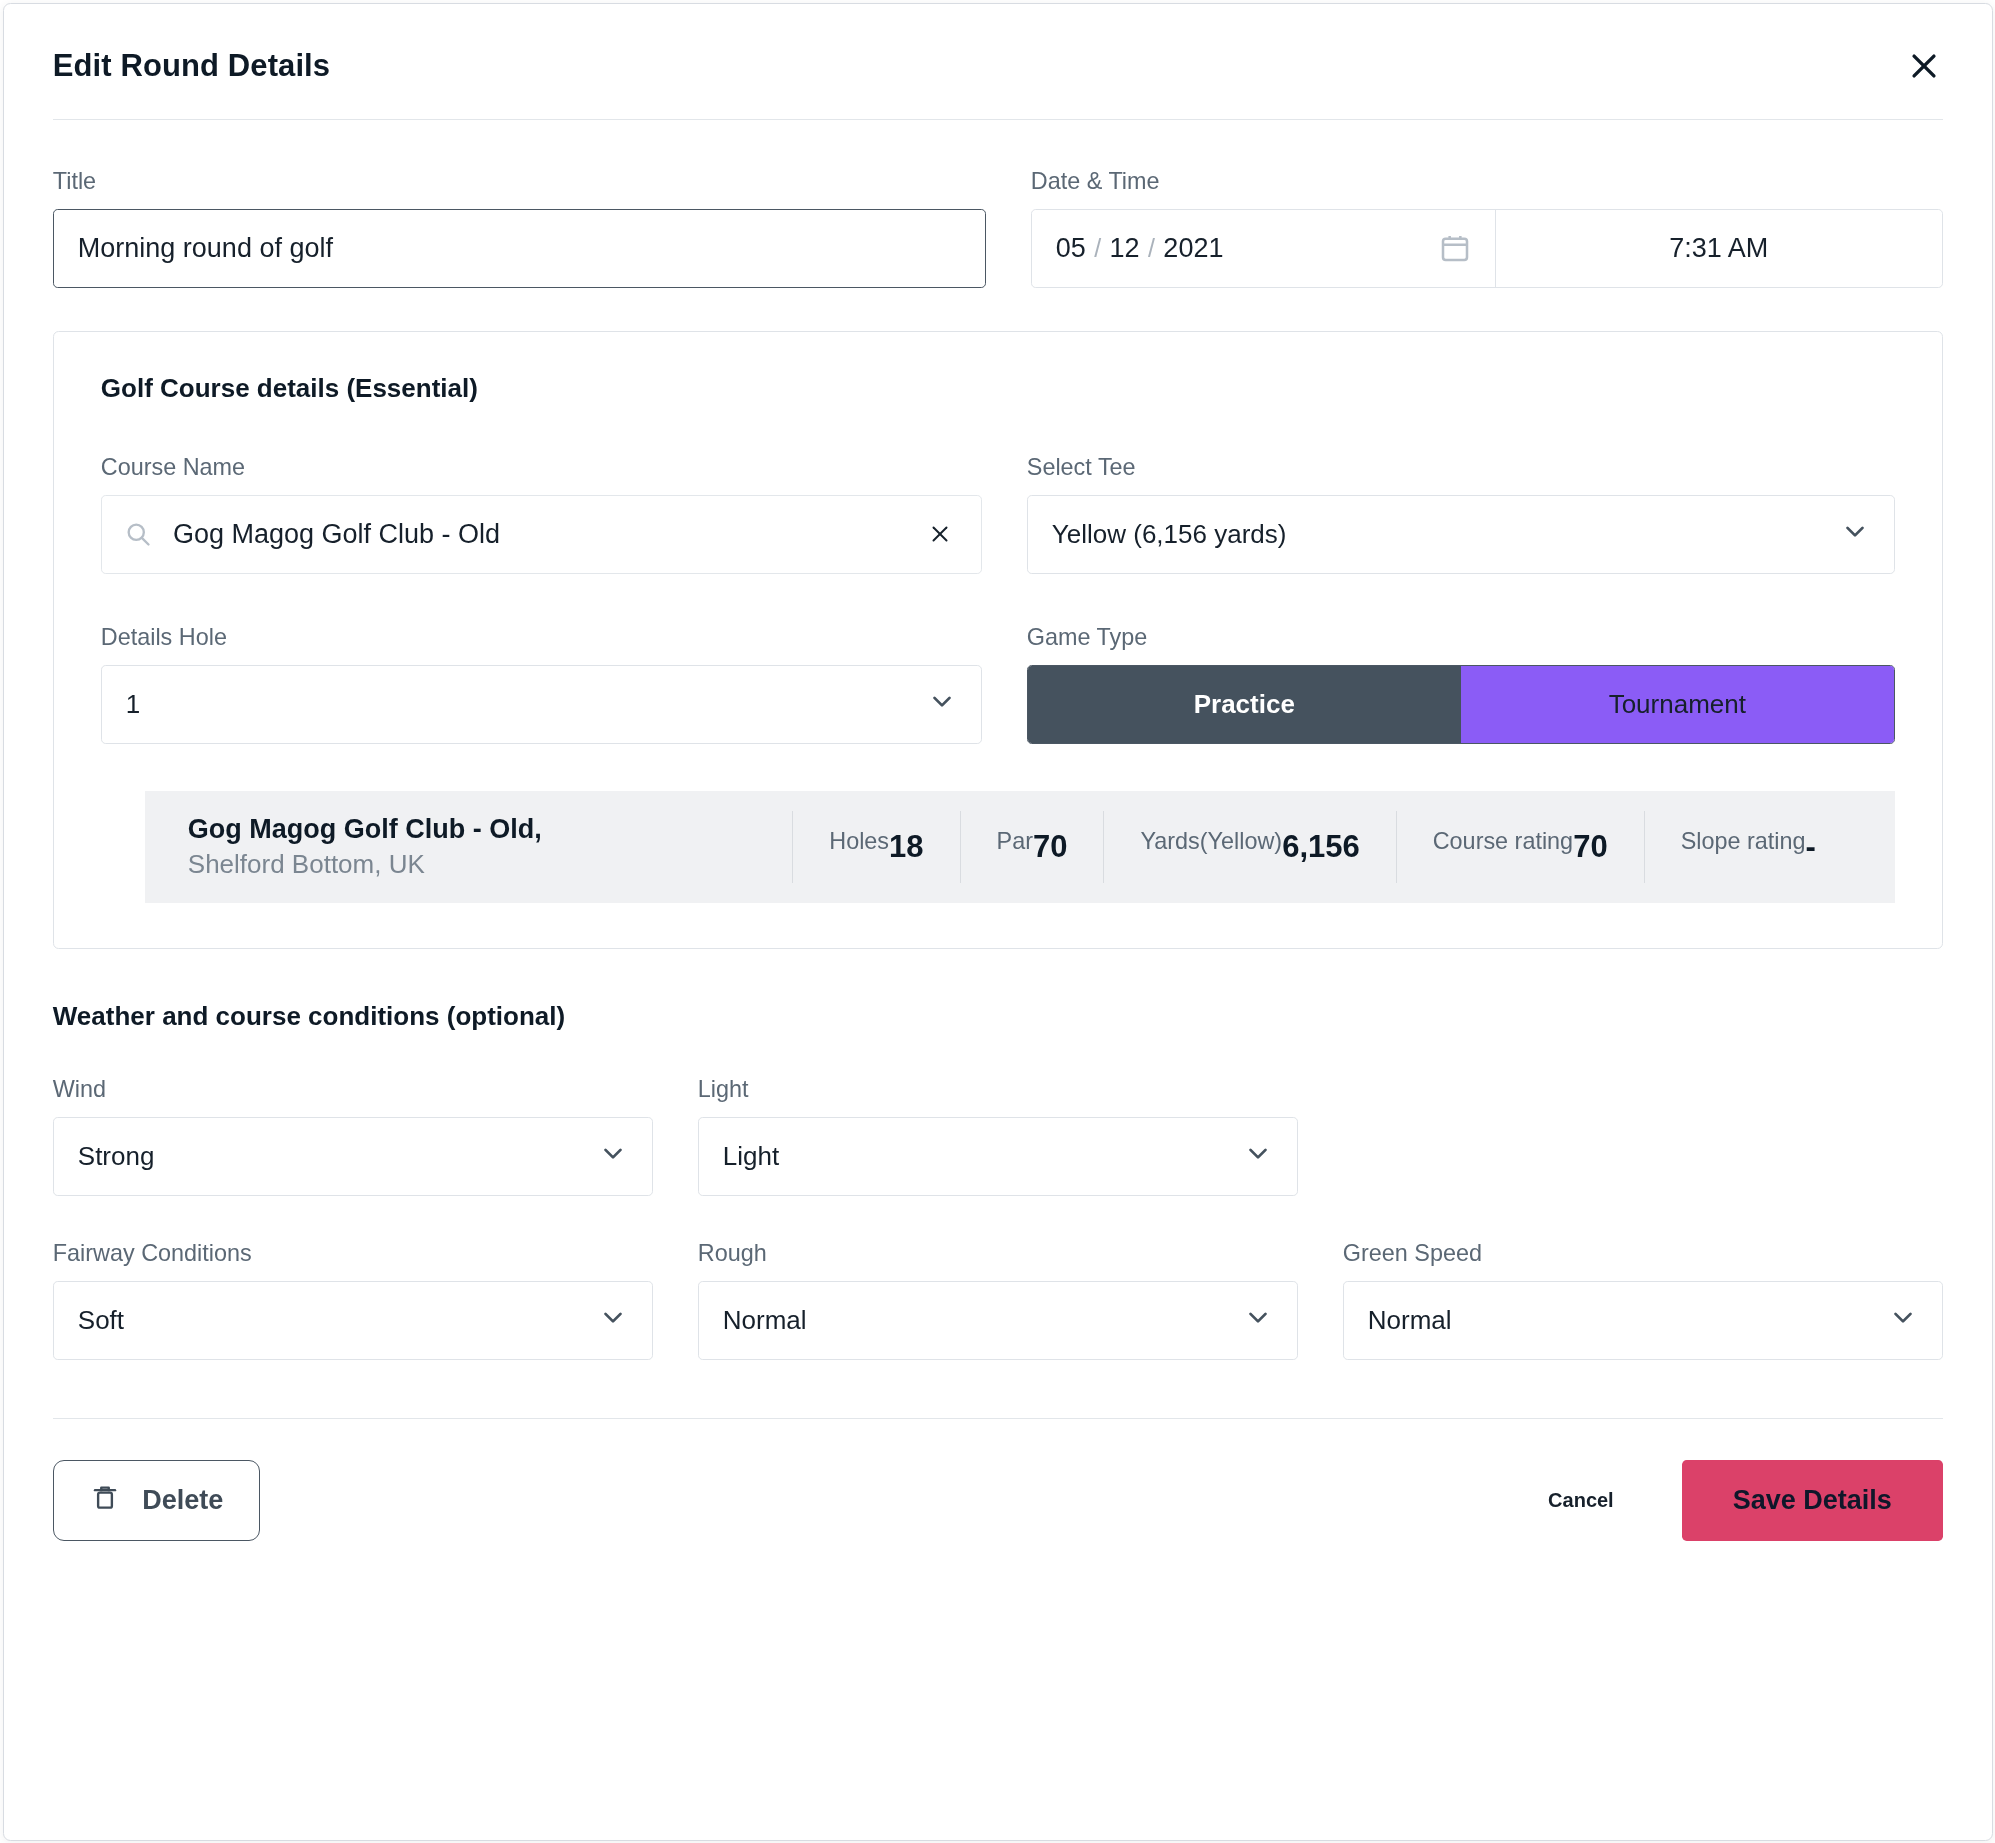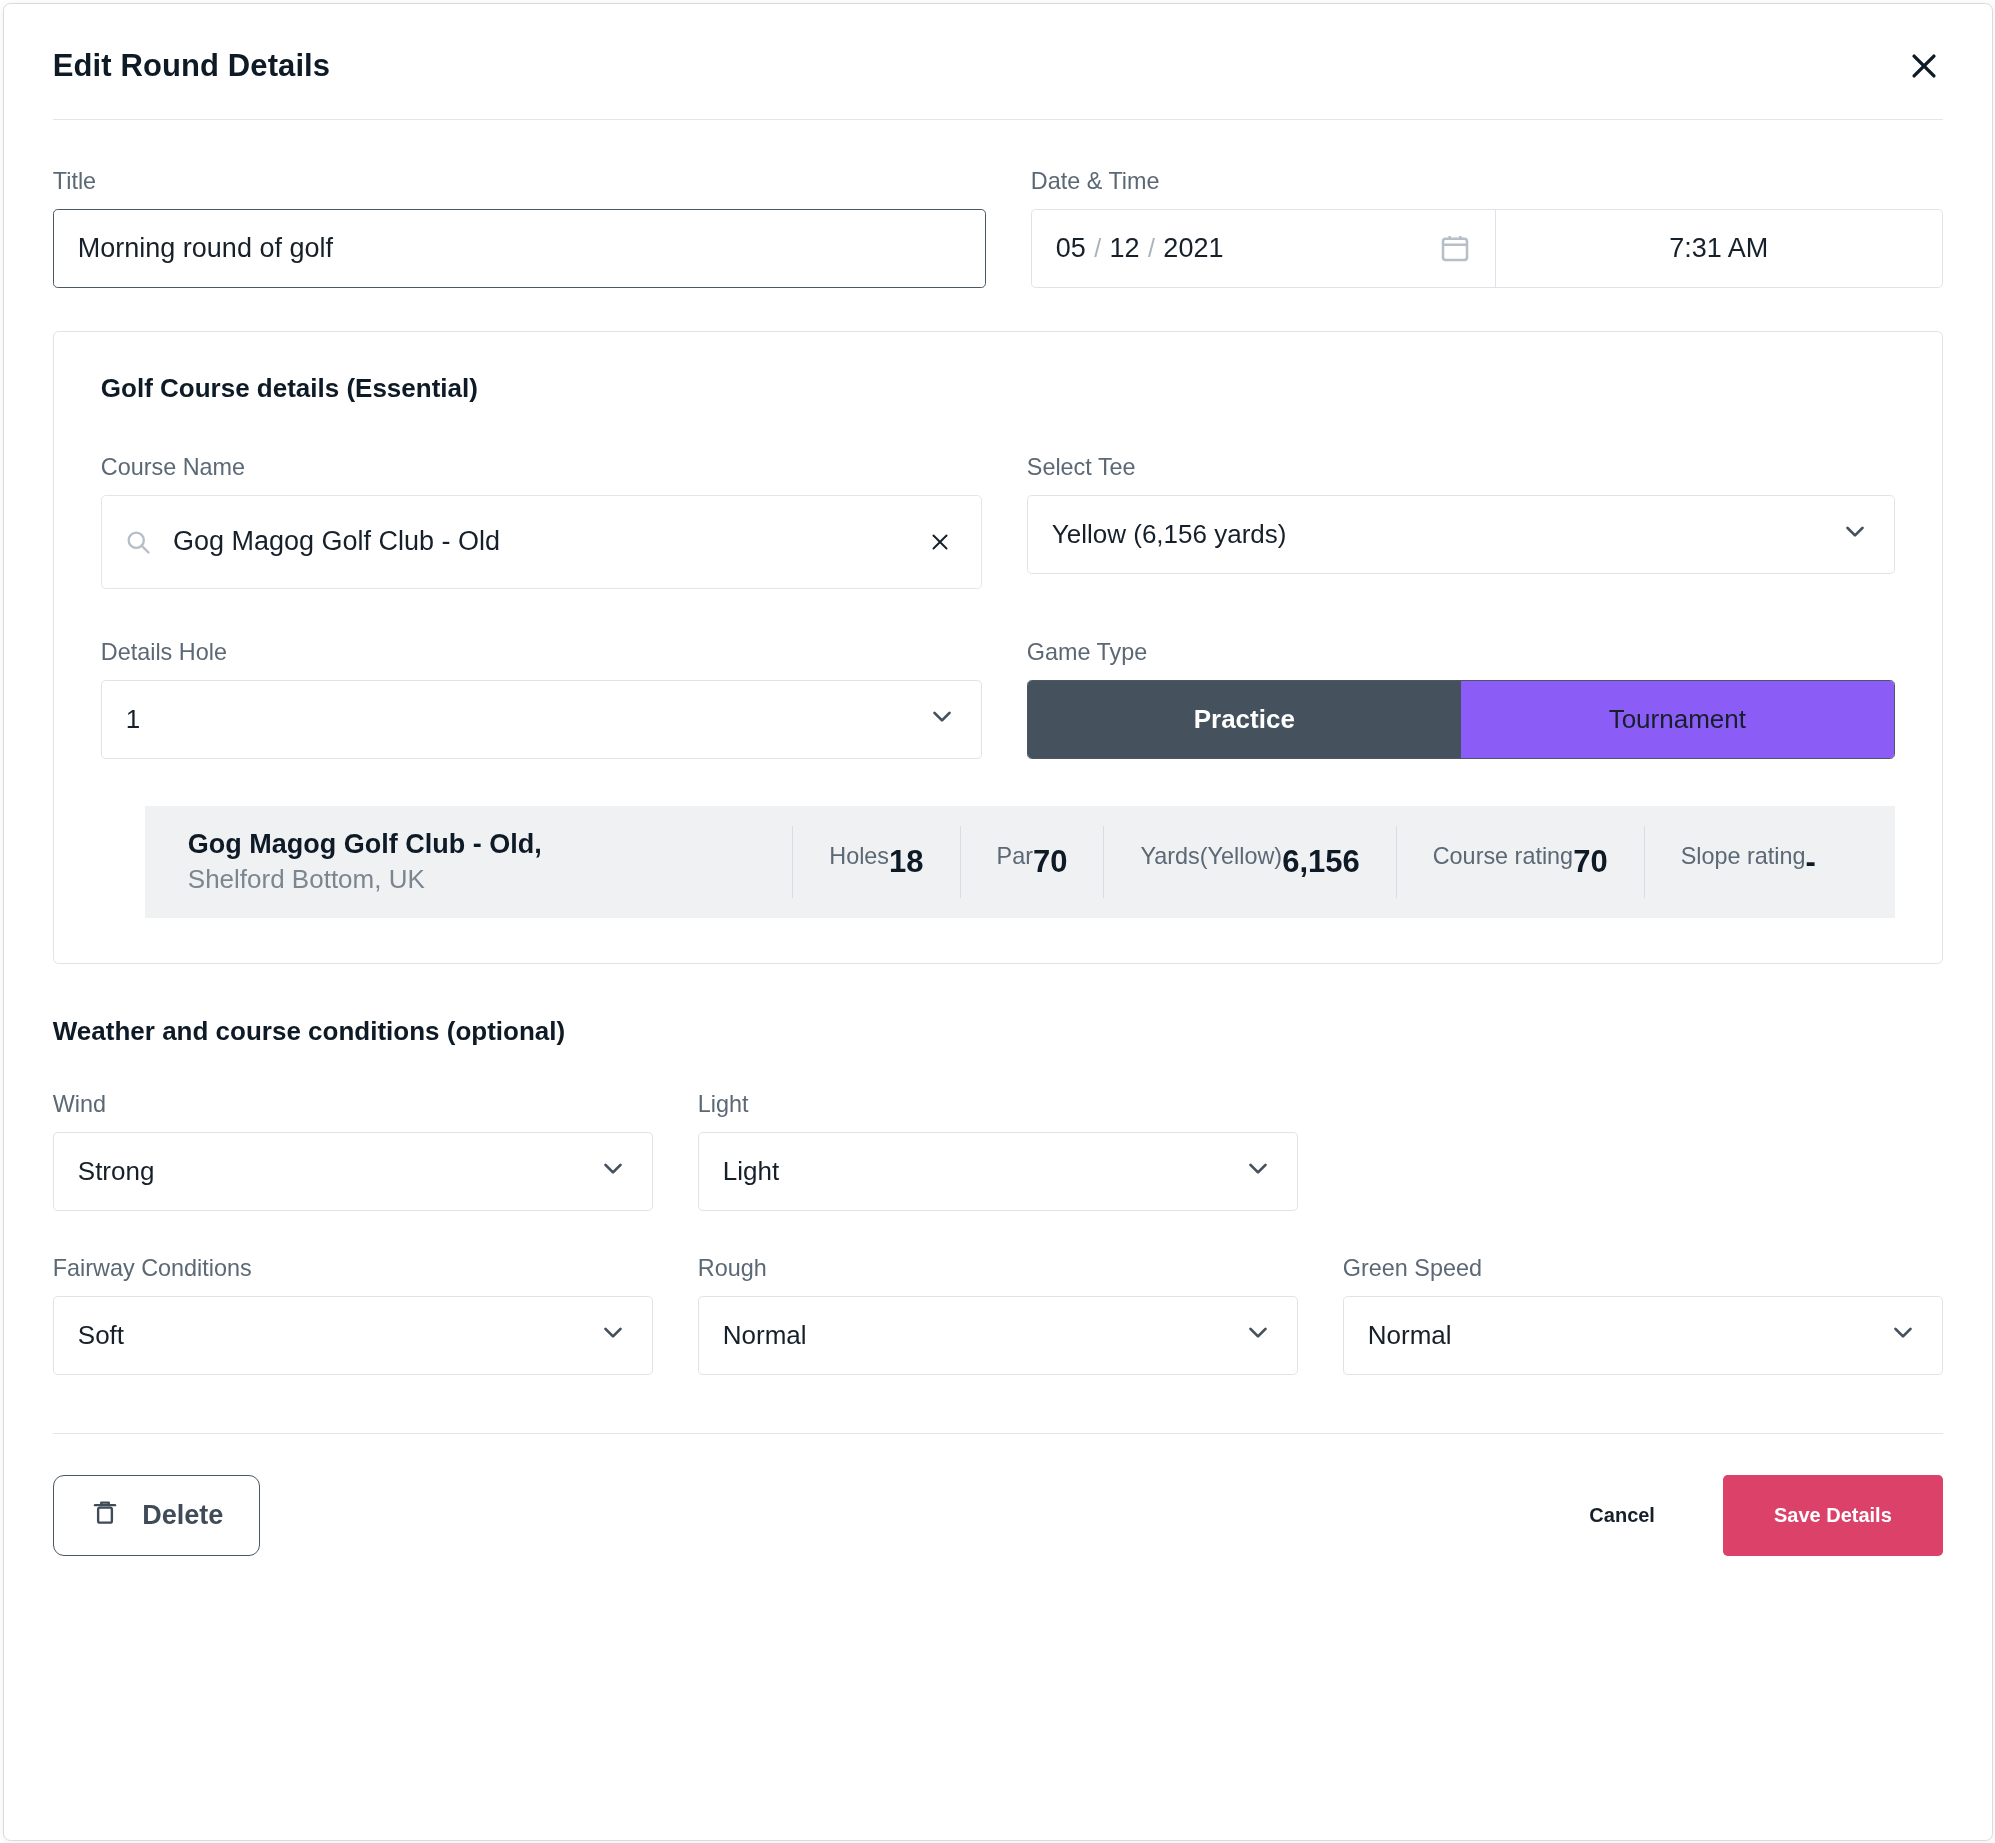--- a/index.html
+++ b/index.html
@@ -140,21 +140,21 @@
   .grid-2 {
     display: flex;
     gap: 45px;
   }
   .gc-left { width: 881px; }
   .gc-right { flex: 1; }
 
   .search-ctrl {
     display: flex;
     align-items: center;
-    height: 94px;
+    height: 79px;
     border: 0.9px solid #e3e7eb;
     border-radius: 4.7px;
     padding: 0 22.5px;
     background: #fff;
   }
   .search-ctrl .s-icon { margin-right: 20.6px; display: flex; }
   .search-ctrl .s-val { font-size: 27px; color: #16202b; flex: 1; }
   .search-ctrl .s-clear {
     width: 37px; height: 37px;
     display: flex; align-items: center; justify-content: center;
@@ -263,22 +263,22 @@
     cursor: pointer;
     font-family: "Liberation Sans", sans-serif;
   }
   .btn-save {
     margin-left: 34px;
     height: 81px;
     padding: 1px 51px;
     border: none;
     border-radius: 4.7px;
     background: #db4169;
-    color: #ffffff;
-    font-size: 20px;
+    color: #0f172a;
+    font-size: 27px;
     font-weight: bold;
     cursor: pointer;
     font-family: "Liberation Sans", sans-serif;
   }
 </style>
 </head>
 <body>
 
 <div class="dialog">
 

